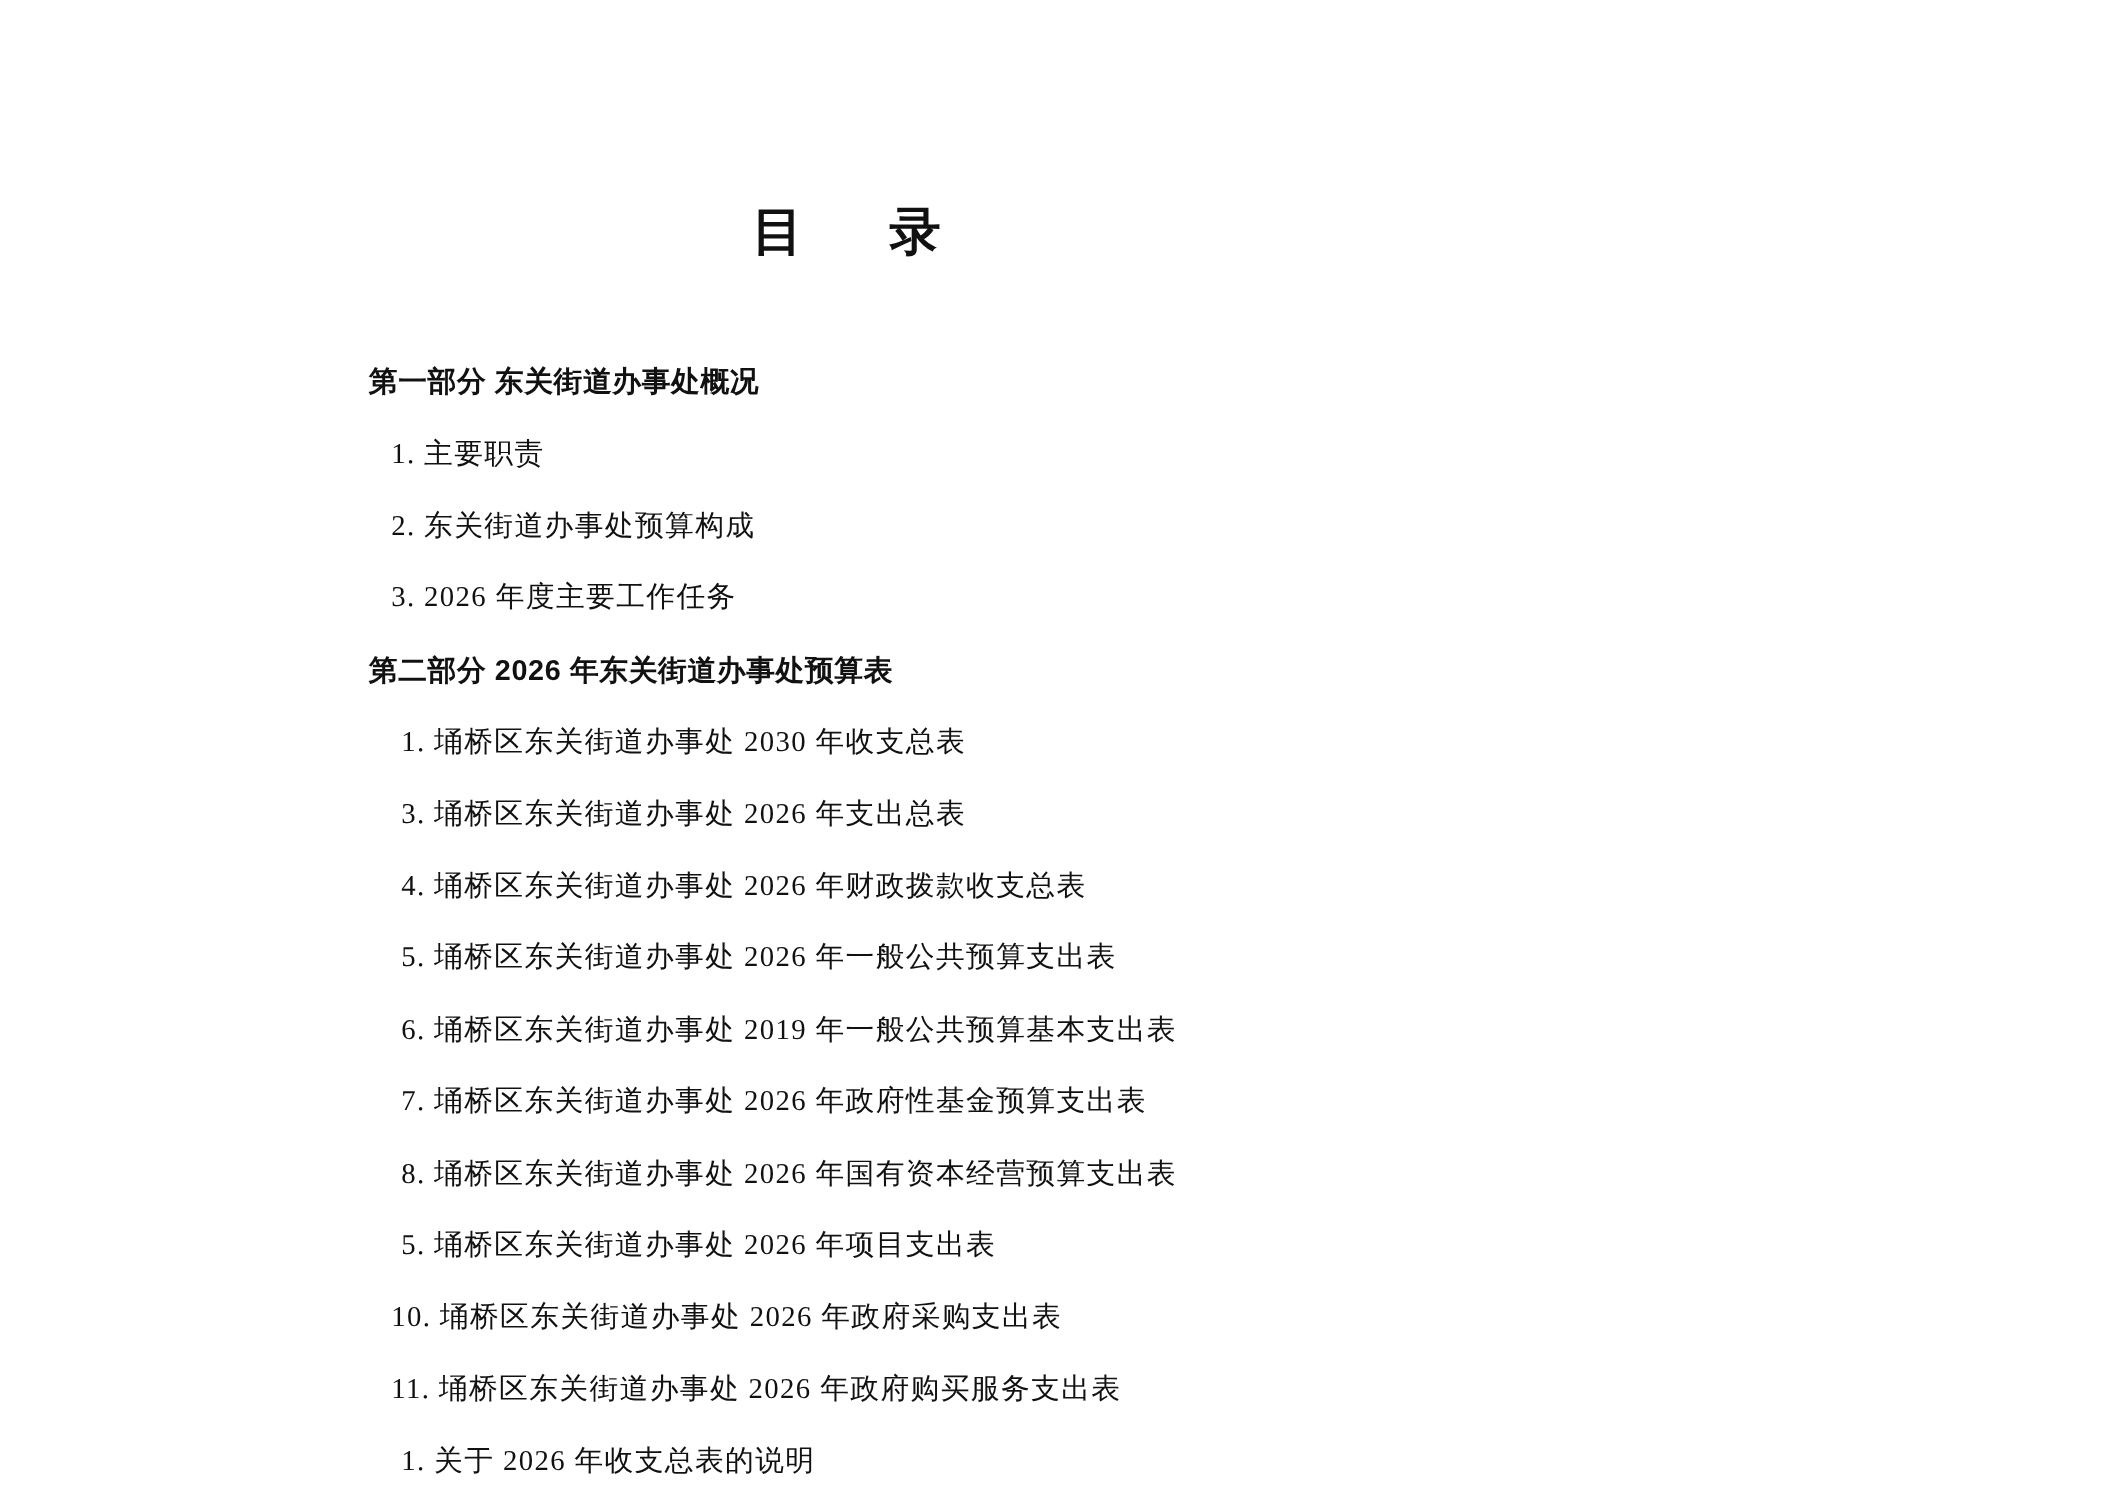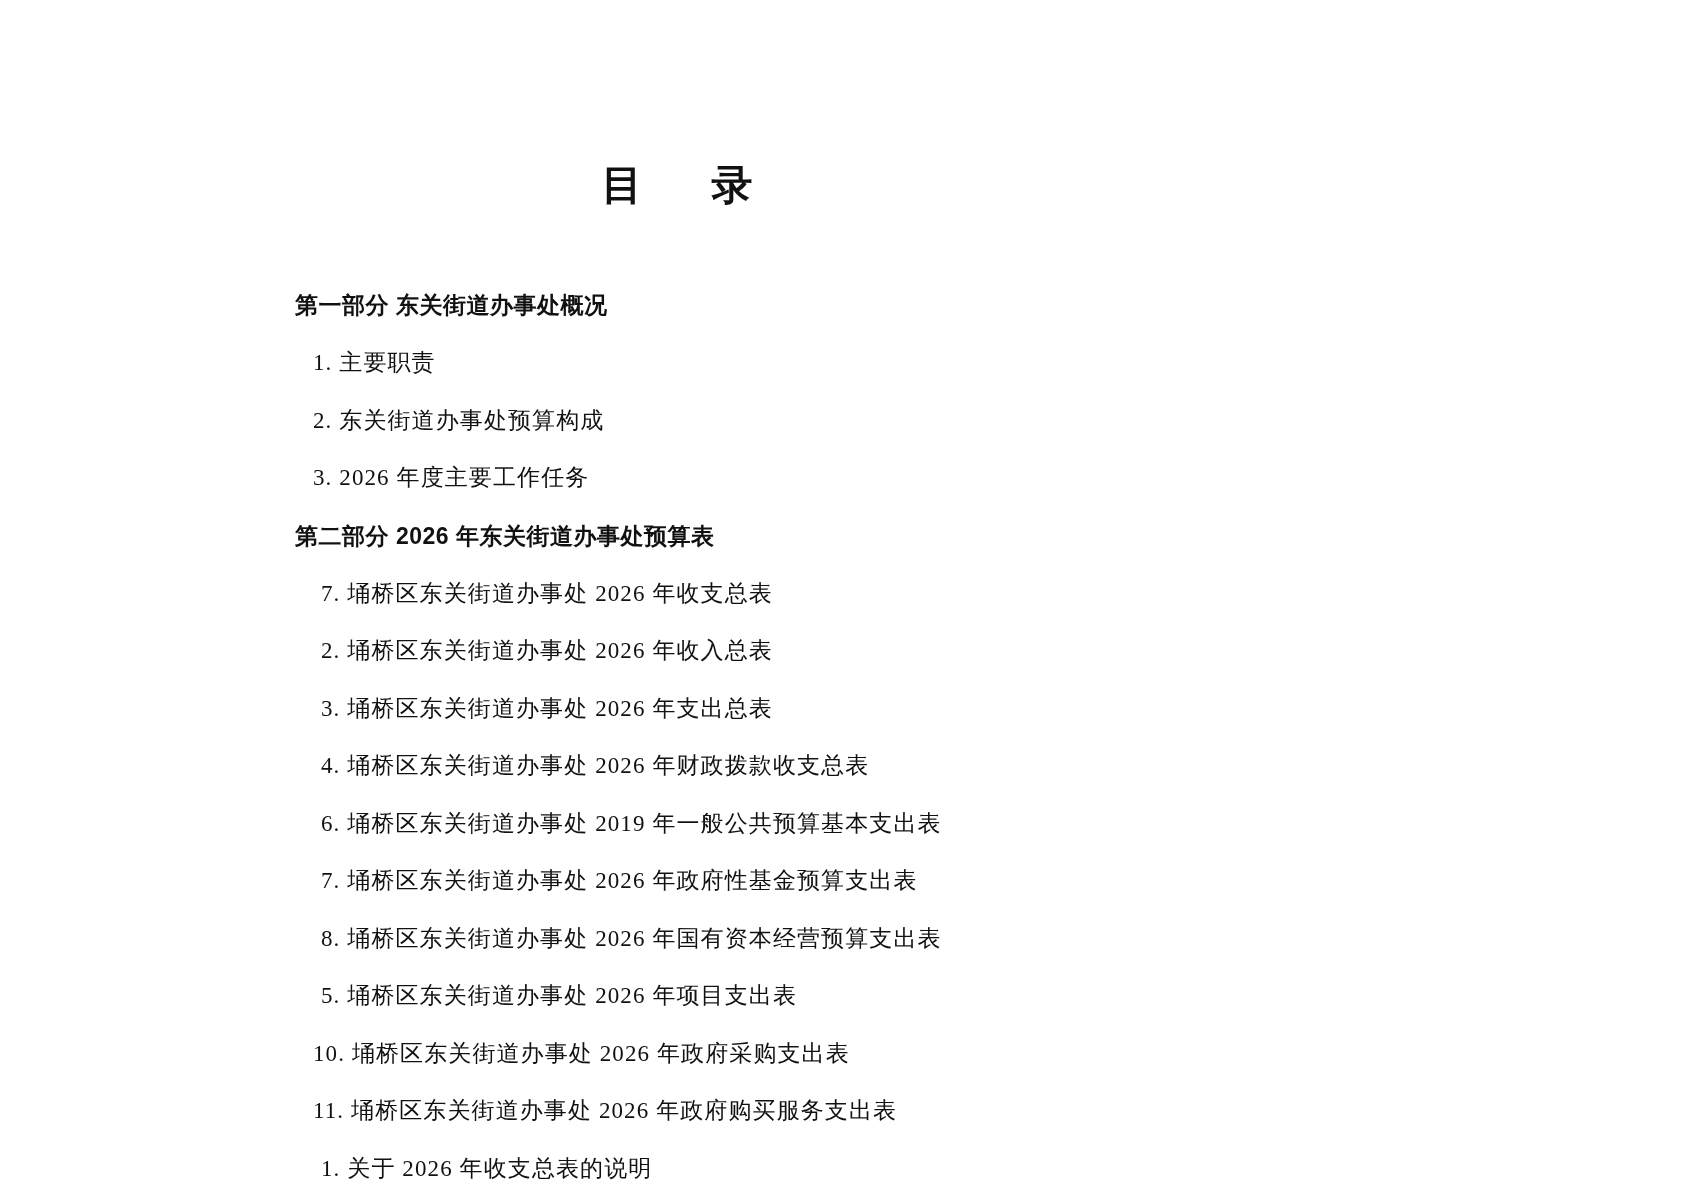--- a/index.html
+++ b/index.html
@@ -73,24 +73,24 @@
   <div class="doc-title">目　录</div>
 
   <div class="toc">
 
     <p class="toc-part">第一部分  东关街道办事处概况</p>
     <p class="toc-item">1. 主要职责</p>
     <p class="toc-item">2. 东关街道办事处预算构成</p>
     <p class="toc-item">3. 2026 年度主要工作任务</p>
 
     <p class="toc-part gap-before-part">第二部分  2026 年东关街道办事处预算表</p>
-    <p class="toc-item indent">7. 埇桥区东关街道办事处 2026 年收支总表</p>
-    <p class="toc-item indent">2. 埇桥区东关街道办事处 2026 年收入总表</p>
+    <p class="toc-item indent">1. 埇桥区东关街道办事处 2030 年收支总表</p>
     <p class="toc-item indent">3. 埇桥区东关街道办事处 2026 年支出总表</p>
     <p class="toc-item indent">4. 埇桥区东关街道办事处 2026 年财政拨款收支总表</p>
+    <p class="toc-item indent">5. 埇桥区东关街道办事处 2026 年一般公共预算支出表</p>
     <p class="toc-item indent">6. 埇桥区东关街道办事处 2019 年一般公共预算基本支出表</p>
     <p class="toc-item indent">7. 埇桥区东关街道办事处 2026 年政府性基金预算支出表</p>
     <p class="toc-item indent">8. 埇桥区东关街道办事处 2026 年国有资本经营预算支出表</p>
     <p class="toc-item indent">5. 埇桥区东关街道办事处 2026 年项目支出表</p>
     <p class="toc-item">10. 埇桥区东关街道办事处 2026 年政府采购支出表</p>
     <p class="toc-item">11. 埇桥区东关街道办事处 2026 年政府购买服务支出表</p>
 
     <p class="toc-item indent">1. 关于 2026 年收支总表的说明</p>
 
   </div>

